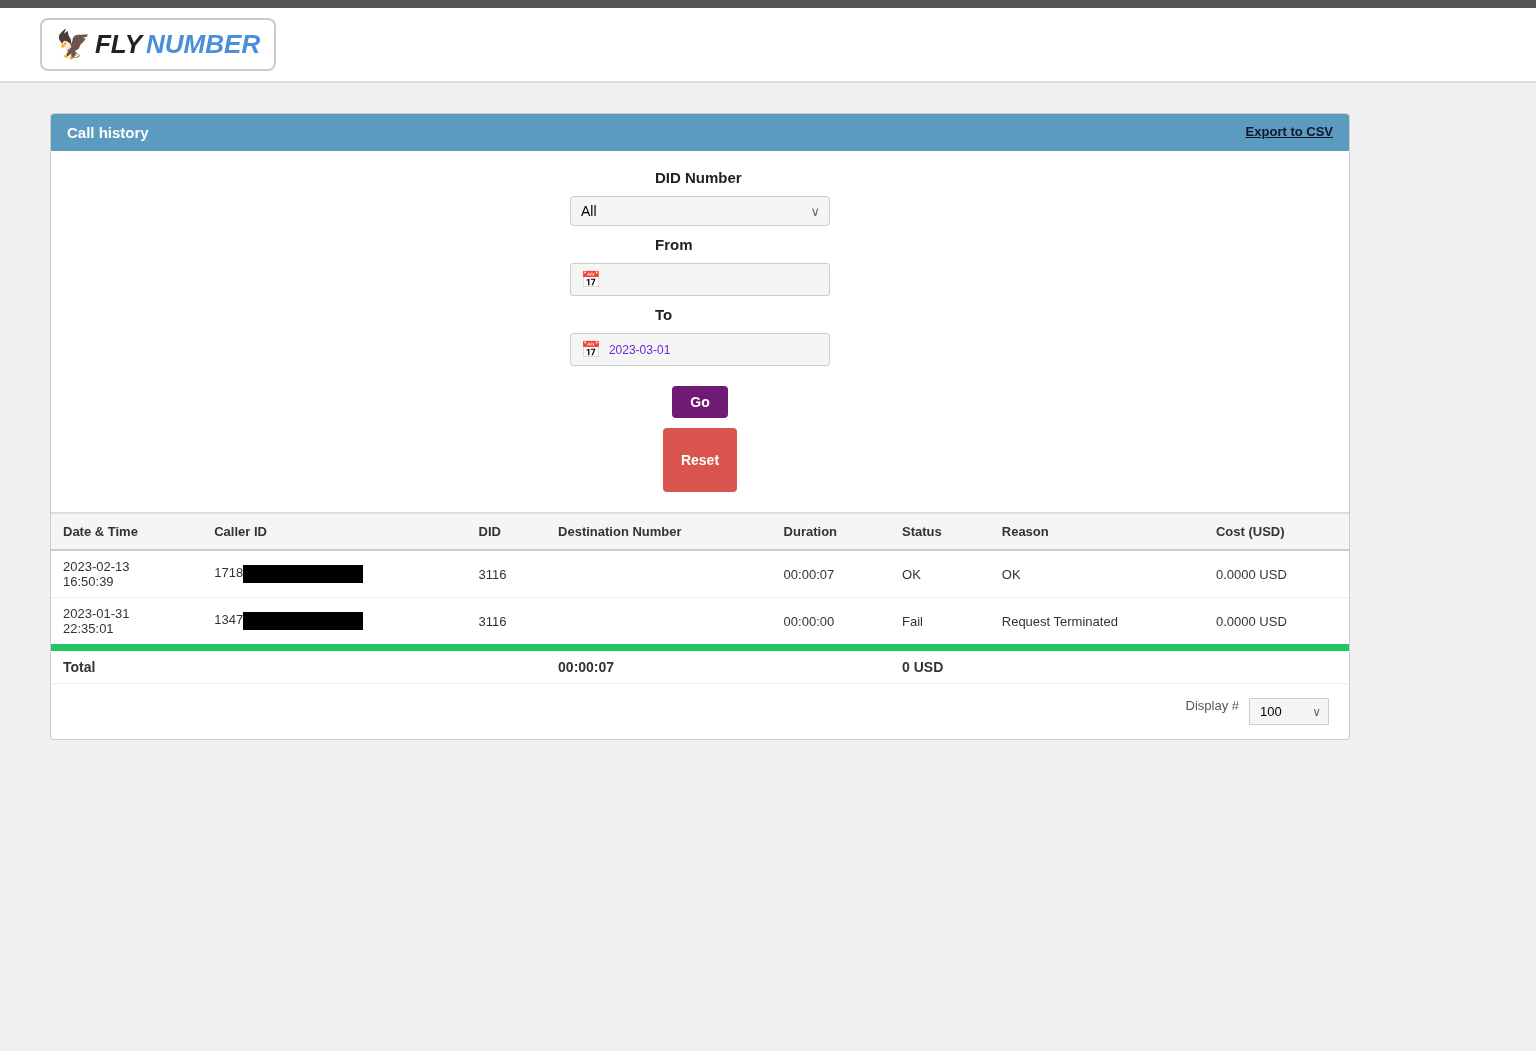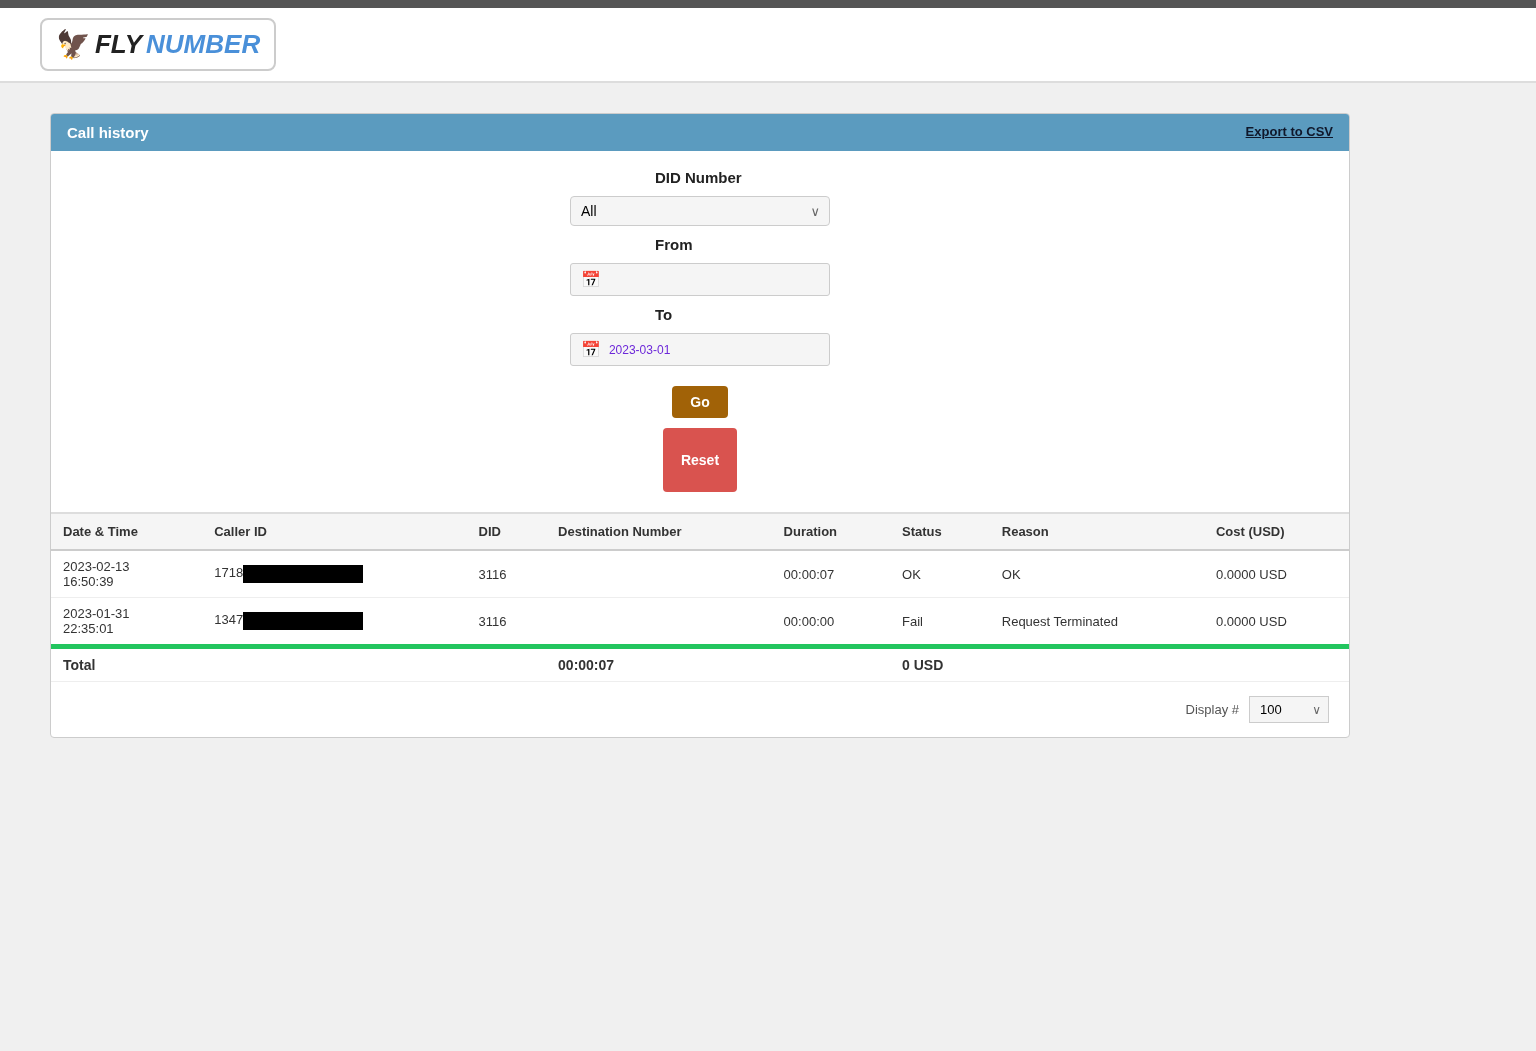--- a/index.html
+++ b/index.html
@@ -153,21 +153,21 @@
     .calendar-icon {
       font-size: 16px;
       color: #555;
       cursor: pointer;
     }
     .date-value {
       font-size: 12px;
       color: #6d28d9;
     }
     .btn-go {
-      background: #a16207;
+      background: #701a75;
       color: #fff;
       border: none;
       border-radius: 4px;
       padding: 8px 18px;
       font-size: 14px;
       font-weight: 600;
       cursor: pointer;
       text-align: center;
     }
     .btn-reset {
@@ -210,31 +210,31 @@
     .redacted-block {
       display: inline-block;
       background: #000;
       width: 120px;
       height: 18px;
       vertical-align: middle;
     }
 
     .total-row td {
       font-weight: 700;
-      border-top: 5px solid #22c55e;
+      border-top: 7px solid #22c55e;
       border-bottom: none;
       font-size: 14px;
     }
 
     
     .panel-footer {
       padding: 14px 20px;
       display: flex;
       justify-content: flex-end;
-      align-items: center;
+      align-items: flex-start;
       border-top: 1px solid #eee;
       gap: 10px;
     }
     .display-label {
       font-size: 13px;
       color: #555;
     }
     .display-select-wrapper {
       position: relative;
     }

